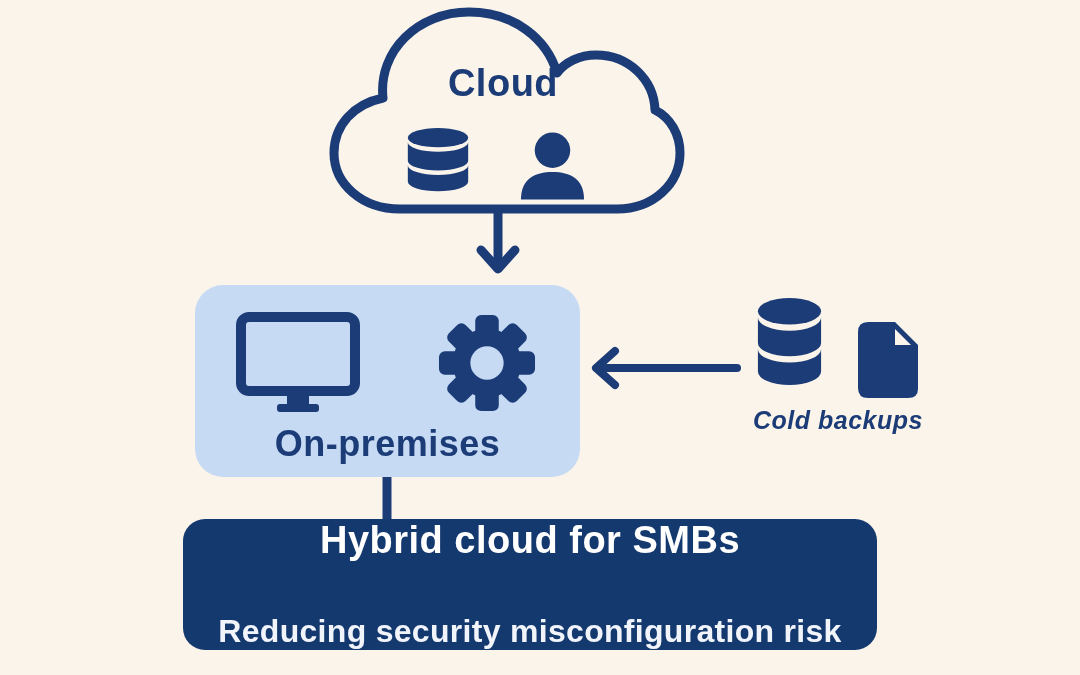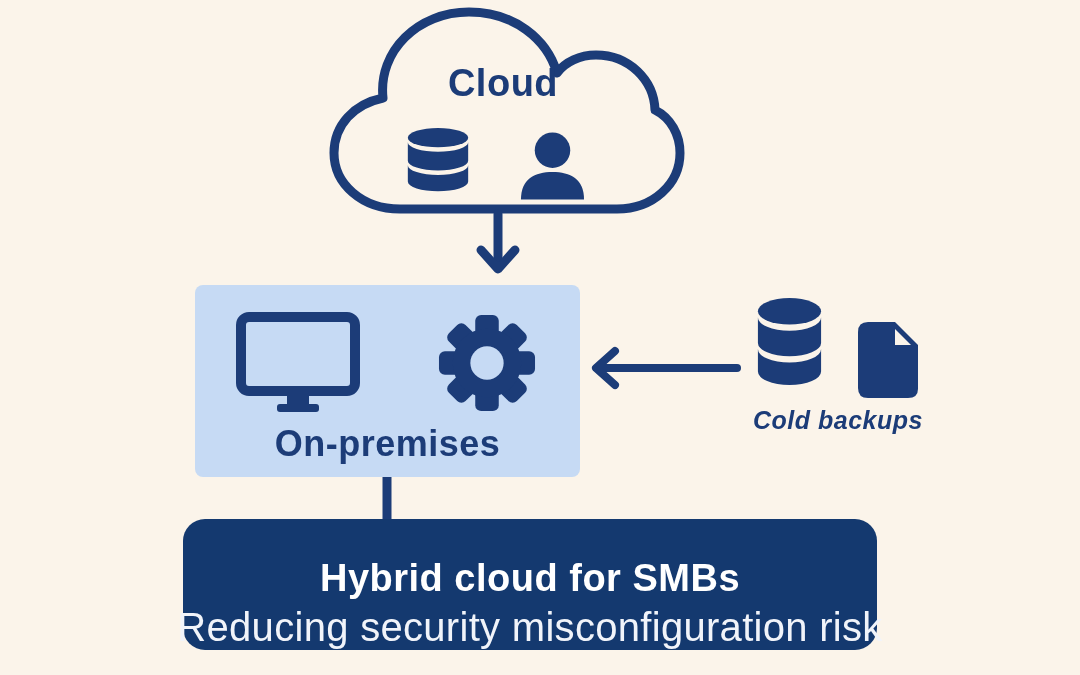--- a/index.html
+++ b/index.html
@@ -37,45 +37,45 @@
     white-space: nowrap;
   }
   .cloud-label    { left: 323px; top: 62px;  width: 360px; font-size: 38px; }
   .onprem-label   { left: 0;     bottom: 12px; width: 100%; font-size: 36px; }
   .backups-label  { left: 660px; top: 406px; width: 356px; font-size: 25px; font-style: italic; }
 
   .onprem-box {
     left: 195px; top: 285px;
     width: 385px; height: 192px;
     background: var(--light-blue);
-    border-radius: 8px;
+    border-radius: 28px;
   }
 
   .banner {
     left: 183px; top: 519px;
     width: 694px; height: 131px;
     background: var(--dark-blue);
     border-radius: 22px;
     display: flex;
     flex-direction: column;
     align-items: center;
-    justify-content: flex-end;
+    justify-content: space-between;
     gap: 5px;
   }
   .banner-title {
     color: var(--white);
     font-size: 38px;
     font-weight: 700;
     letter-spacing: 0.5px;
     white-space: nowrap;
   }
   .banner-subtitle {
     color: #F1F4FA;
-    font-size: 40px;
-    font-weight: 400;
+    font-size: 32px;
+    font-weight: 700;
     letter-spacing: 0.3px;
     white-space: nowrap;
   }
 </style>
 </head>
 <body>
 
 <div class="canvas">
 
   <svg class="abs" style="left:320px; top:4px;" width="366" height="212" viewBox="0 0 366 212">

